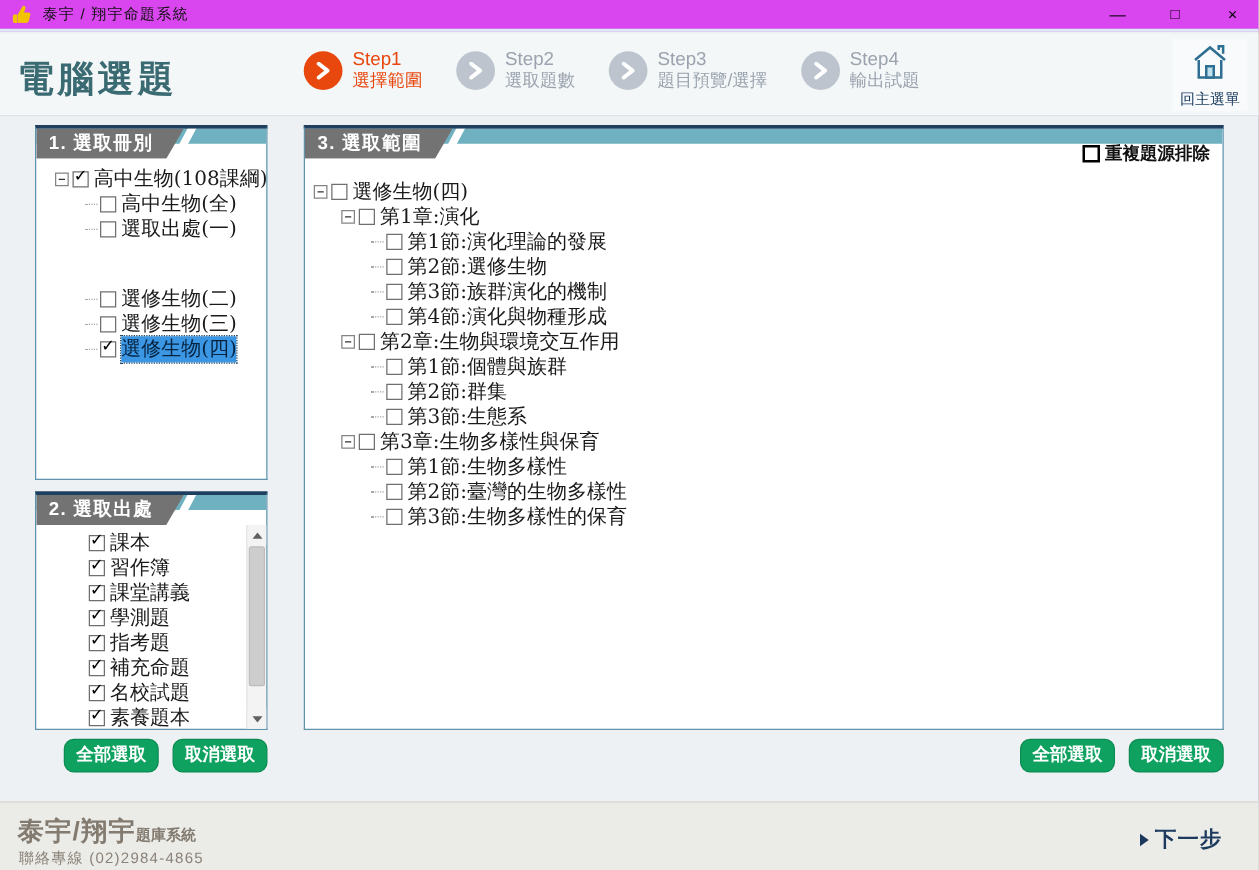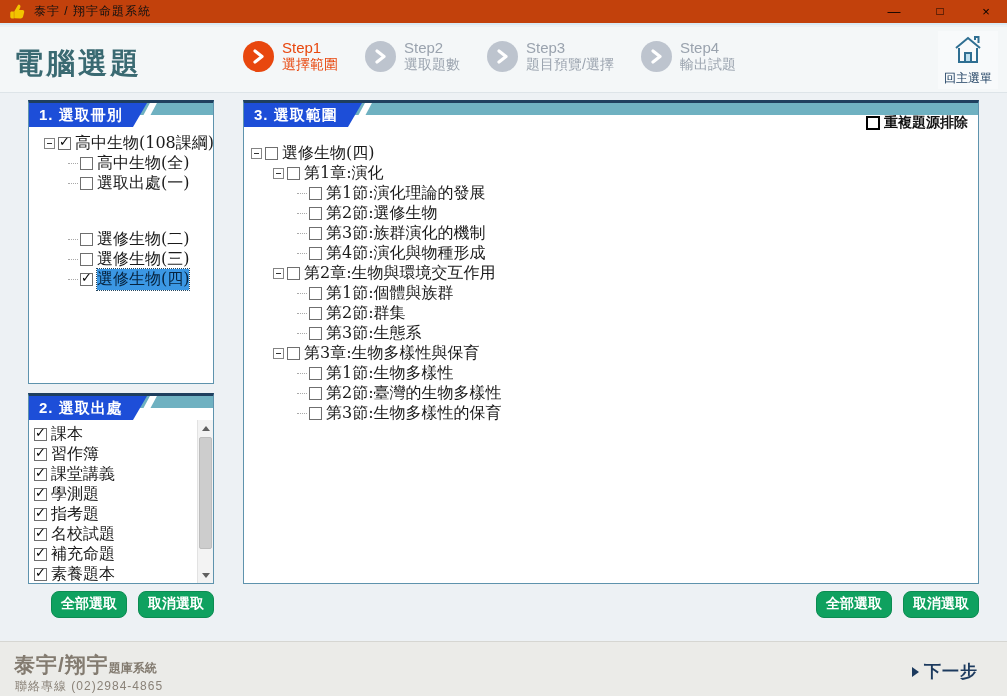--- a/index.html
+++ b/index.html
@@ -4,21 +4,21 @@
 <style>
   * { margin:0; padding:0; box-sizing:border-box; }
   html,body { background:#9aa0a6; }
   #app {
     position:relative; width:1007px; height:696px; overflow:hidden;
     background:#edf1f4; font-family:"Liberation Sans", sans-serif;
   }
   
   .titlebar {
     position:absolute; left:0; top:0; width:1007px; height:25px;
-    background:#c2410c; border-bottom:2px solid #d9eaf4;
+    background:#d946ef; border-bottom:2px solid #d9eaf4;
     display:flex; align-items:center;
   }
   .app-logo { width:17px; height:17px; margin:0 8px 0 9px; }
   .titlebar-title { font-size:12px; color:#111; letter-spacing:1px; }
   .win-controls { position:absolute; right:10px; top:0; height:23px; display:flex; align-items:center; gap:24px; }
   .win-btn { width:22px; text-align:center; font-size:13px; color:#000; cursor:default; line-height:23px; }
   .win-btn.max { font-size:12px; }
   
   .appheader {
     position:absolute; left:0; top:27px; width:1007px; height:66px;
@@ -50,21 +50,21 @@
   
   .panel {
     position:absolute; background:#ffffff;
     border:1px solid #5e93ad; border-top:3px solid #1f3f5e;
   }
   .panel-head { position:relative; height:24px; overflow:hidden; }
   .ph-strip { position:absolute; left:0; top:0; right:0; height:12px; background:#6fb1c1; z-index:1; }
   .ph-gap   { position:absolute; left:114px; top:-2px; width:7px; height:30px; background:#ffffff; transform:skewX(-28deg); z-index:2; }
   .ph-badge {
     position:absolute; left:0; top:0; height:24px; width:118px; z-index:3;
-    background:#1d4ed8; color:#fff; font-size:15px; font-weight:bold;
+    background:#737373; color:#fff; font-size:15px; font-weight:bold;
     line-height:24px; padding-left:10px; letter-spacing:1px;
     clip-path:polygon(0 0, 100% 0, calc(100% - 14px) 100%, 0 100%);
   }
   #panel-books  { left:28px; top:100px; width:186px; height:284px; }
   #panel-sources{ left:28px; top:393px; width:186px; height:191px; }
   #panel-scope  { left:243px; top:100px; width:736px; height:484px; }
   
   .tree { padding-top:6px; font-family:"DejaVu Serif", serif; }
   #scope-tree { padding-top:16px; padding-left:7px; }
   #books-tree { padding-left:15px; }
@@ -80,21 +80,21 @@
     width:13px; height:13px; border:1px solid #6f6f6f; background:#fff;
     position:relative; margin-right:4px; flex:0 0 auto;
   }
   .cb.checked::after {
     content:'✓'; position:absolute; left:0px; top:-4px;
     font-family:"DejaVu Sans", sans-serif; font-size:13px; font-weight:bold; color:#000;
   }
   .tree-label { font-size:16px; color:#1a1a1a; white-space:nowrap; }
   .tree-label.selected { background:#3b97e4; outline:1px dotted #25465f; color:#06233f; }
   
-  .src-list { position:relative; height:163px; overflow:hidden; padding:4px 0 0 5px; font-family:"DejaVu Serif", serif; }
+  .src-list { position:relative; height:163px; overflow:hidden; padding:4px 0 0 5px; font-family:"DejaVu Serif", serif;margin-left:37px; }
   .src-row { display:flex; align-items:center; height:20px; }
   .scrollbar {
     position:absolute; right:0; top:0; bottom:0; width:16px;
     background:#f3f3f3; border-left:1px solid #e2e2e2;
   }
   .sb-btn { position:absolute; left:0; width:16px; height:16px; background:#f3f3f3; display:flex; align-items:center; justify-content:center; }
   .sb-up { top:0; } .sb-down { bottom:0; }
   .tri-up { width:0; height:0; border-left:4px solid transparent; border-right:4px solid transparent; border-bottom:5px solid #606060; }
   .tri-down { width:0; height:0; border-left:4px solid transparent; border-right:4px solid transparent; border-top:5px solid #606060; }
   .sb-thumb { position:absolute; left:1px; top:17px; width:13px; height:112px; background:#cdcdcd; border:1px solid #bdbdbd; border-radius:2px; }
@@ -282,25 +282,25 @@
           <div class="src-row">
             <span class="cb checked"></span>
             <span class="tree-label">學測題</span>
           </div>
           <div class="src-row">
             <span class="cb checked"></span>
             <span class="tree-label">指考題</span>
           </div>
           <div class="src-row">
             <span class="cb checked"></span>
+            <span class="tree-label">補充命題</span>
+          </div>
+          <div class="src-row">
+            <span class="cb checked"></span>
             <span class="tree-label">名校試題</span>
-          </div>
-          <div class="src-row">
-            <span class="cb checked"></span>
-            <span class="tree-label">補充命題</span>
           </div>
           <div class="src-row">
             <span class="cb checked"></span>
             <span class="tree-label">素養題本</span>
           </div>
         </div>
       <div class="scrollbar">
         <div class="sb-btn sb-up">
             <span class="tri-up"></span>
           </div>

